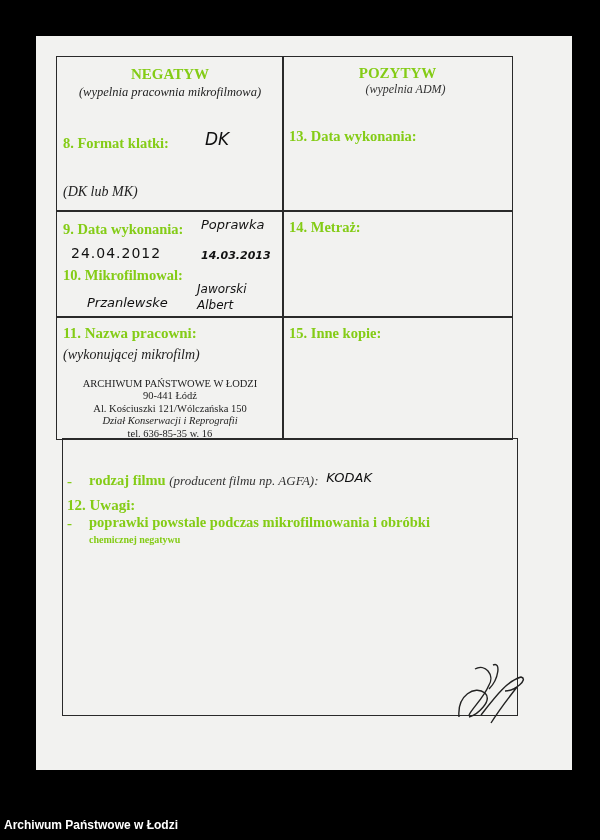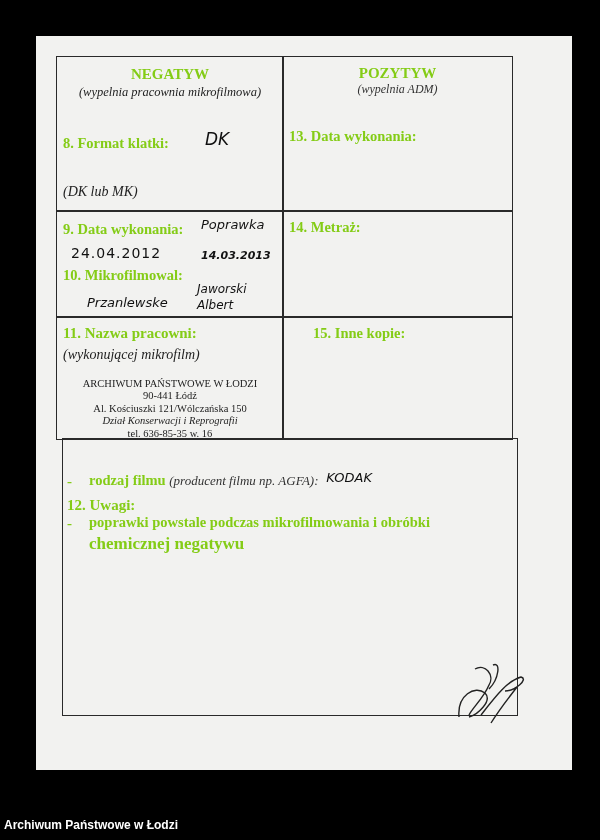--- a/index.html
+++ b/index.html
@@ -21,21 +21,21 @@
 <div class="cell" style="left:56px;top:56px;width:228px;height:156px;">
   <div class="bold center" style="position:absolute;left:0;width:100%;top:9px;font-size:15px;">NEGATYW</div>
   <div class="ital center" style="position:absolute;left:0;width:100%;top:28px;font-size:12.5px;">(wypelnia pracownia mikrofilmowa)</div>
   <div class="bold" style="position:absolute;left:6px;top:78px;font-size:14.5px;">8. Format klatki:</div>
   <div class="hw" style="left:148px;top:72px;font-size:17px;font-style:italic;">DK</div>
   <div class="ital" style="position:absolute;left:6px;top:127px;font-size:14px;">(DK lub MK)</div>
 </div>
 
 <div class="cell" style="left:282px;top:56px;width:231px;height:156px;">
   <div class="bold center" style="position:absolute;left:0;width:100%;top:8px;font-size:15px;">POZYTYW</div>
-  <div class="ital center" style="position:absolute;left:0;width:100%;top:25px;font-size:12px;color:#333;">(wypelnia ADM)</div>
+  <div class="ital center" style="position:absolute;left:0;width:100%;top:25px;font-size:12px;color:#333;padding-left:8px;">(wypelnia ADM)</div>
   <div class="bold" style="position:absolute;left:6px;top:71px;font-size:14.5px;">13. Data wykonania:</div>
 </div>
 
 <div class="cell" style="left:56px;top:210px;width:228px;height:108px;">
   <div class="bold" style="position:absolute;left:6px;top:10px;font-size:14.5px;">9. Data wykonania:</div>
   <div class="hw" style="left:144px;top:6px;font-size:13px;font-style:italic;">Poprawka</div>
   <div class="hw" style="left:14px;top:34px;font-size:14px;letter-spacing:1px;">24.04.2012</div>
   <div class="hw" style="left:144px;top:38px;font-size:11px;font-style:italic;font-weight:bold;">14.03.2013</div>
   <div class="bold" style="position:absolute;left:6px;top:56px;font-size:14.5px;">10. Mikrofilmowal:</div>
   <div class="hw" style="left:30px;top:84px;font-size:13px;font-style:italic;">Przanlewske</div>
@@ -52,33 +52,33 @@
   <div style="position:absolute;left:0;top:60px;width:100%;height:64px;">
     <div class="stamp" style="top:0;">ARCHIWUM PAŃSTWOWE W ŁODZI</div>
     <div class="stamp" style="top:12px;">90-441 Łódź</div>
     <div class="stamp" style="top:25px;">Al. Kościuszki 121/Wólczańska 150</div>
     <div class="stamp ital" style="top:37px;">Dział Konserwacji i Reprografii</div>
     <div class="stamp" style="top:50px;">tel. 636-85-35 w. 16</div>
   </div>
 </div>
 
 <div class="cell" style="left:282px;top:316px;width:231px;height:124px;">
-  <div class="bold" style="position:absolute;left:6px;top:8px;font-size:14.5px;margin-left:24px;">15. Inne kopie:</div>
+  <div class="bold" style="position:absolute;left:6px;top:8px;font-size:14.5px;">15. Inne kopie:</div>
 </div>
 
 <div class="cell" style="left:62px;top:438px;width:456px;height:278px;">
   <div class="bold" style="position:absolute;left:4px;top:10px;font-size:15px;margin-top:48px;">12. Uwagi:</div>
   <div class="bold" style="position:absolute;left:4px;top:34px;font-size:15px;">-</div>
   <div style="position:absolute;left:26px;top:33px;font-size:14.5px;white-space:nowrap;">
     <span class="bold">rodzaj filmu</span>
     <span class="ital" style="font-size:13px;color:#333;">(producent filmu np. AGFA):</span>
     <span class="hw" style="position:relative;font-size:13px;font-style:italic;margin-left:4px;top:-3px;">KODAK</span>
   </div>
   <div class="bold" style="position:absolute;left:4px;top:76px;font-size:15px;">-</div>
   <div class="bold" style="position:absolute;left:26px;top:75px;font-size:14.5px;">poprawki powstale podczas mikrofilmowania i obróbki</div>
-  <div class="bold" style="position:absolute;left:26px;top:95px;font-size:17px;">chemicznej negatywu</div>
+  <div class="bold" style="position:absolute;left:26px;top:95px;font-size:10px;">chemicznej negatywu</div>
 </div>
 
 <svg style="position:absolute;left:455px;top:655px;" width="75" height="75" viewBox="0 0 75 75">
   <path d="M4 62 C2 40 20 30 30 38 C38 46 22 60 14 62 M20 14 C30 8 40 20 34 30 C28 44 18 52 14 60 M38 10 C46 6 44 24 34 34 M26 60 C40 42 52 26 66 22 C74 24 60 36 50 36 M36 68 C46 52 56 40 62 32" fill="none" stroke="#222" stroke-width="1.4"></path>
 </svg>
 
 <div class="footer">Archiwum Państwowe w Łodzi</div>
 
 </body></html>

